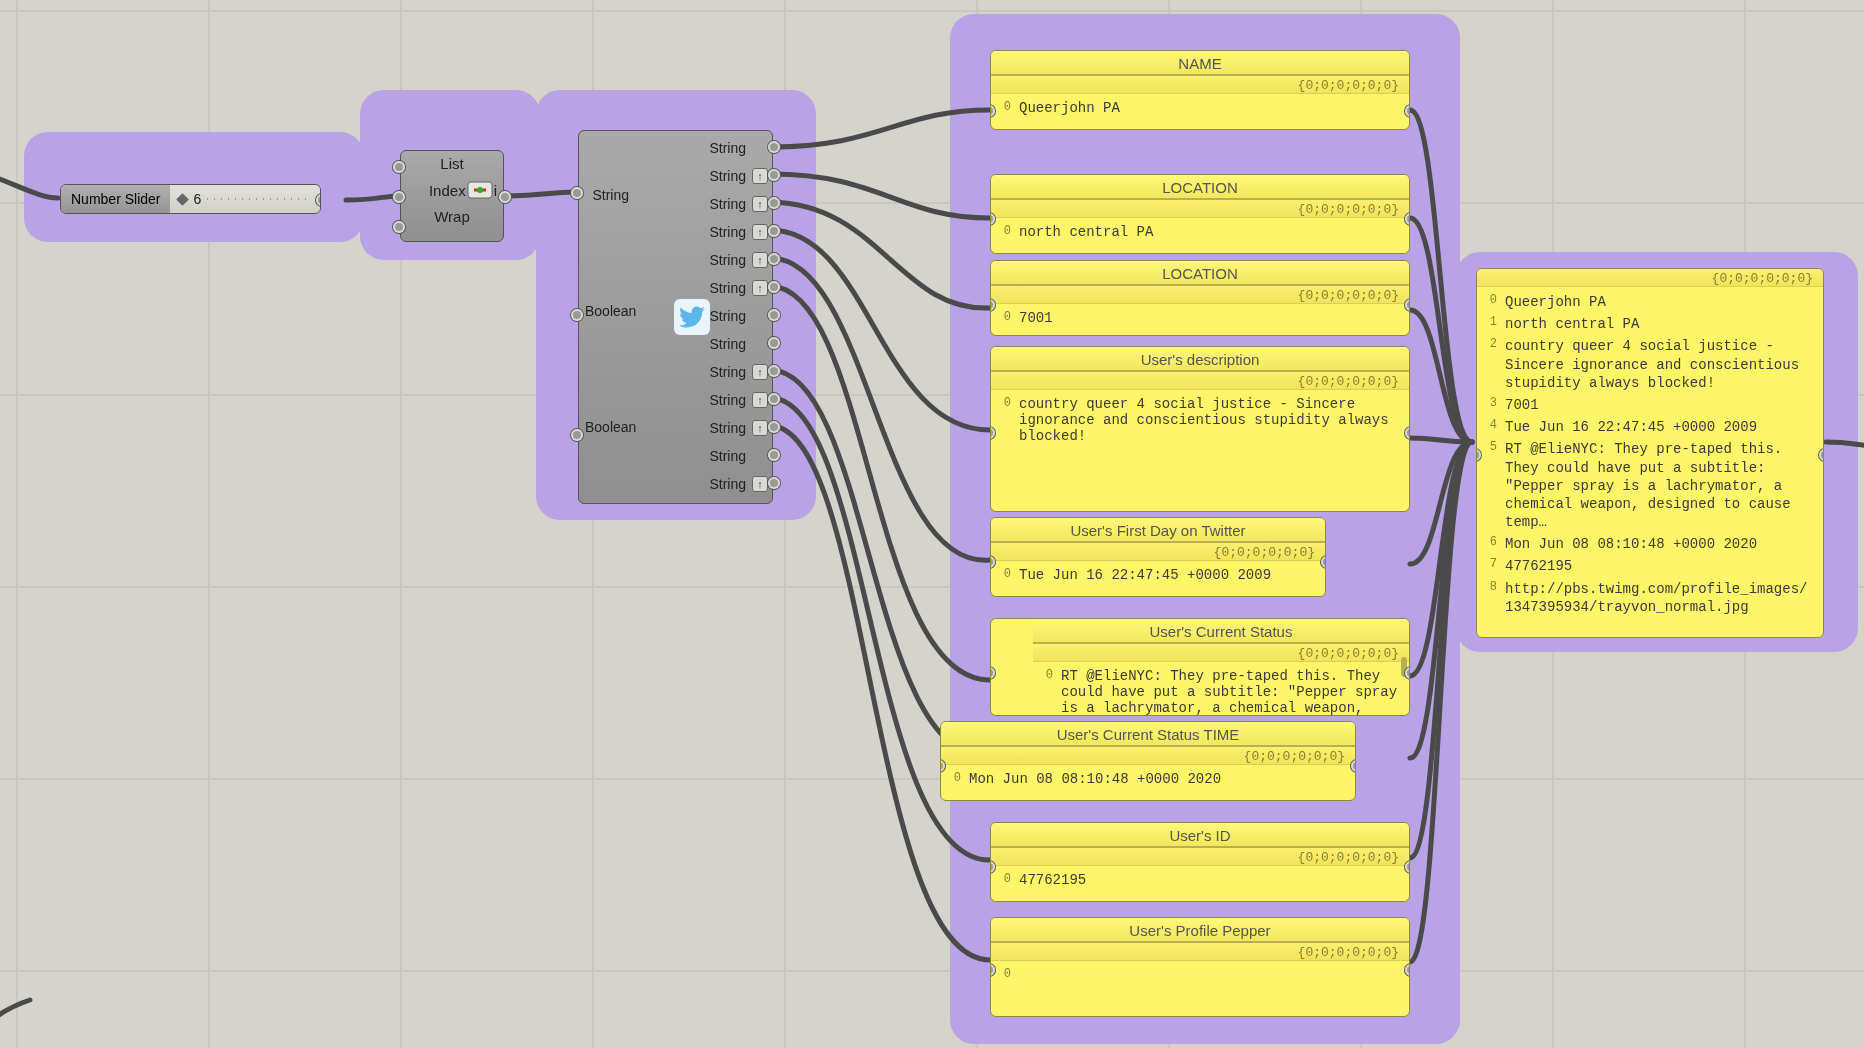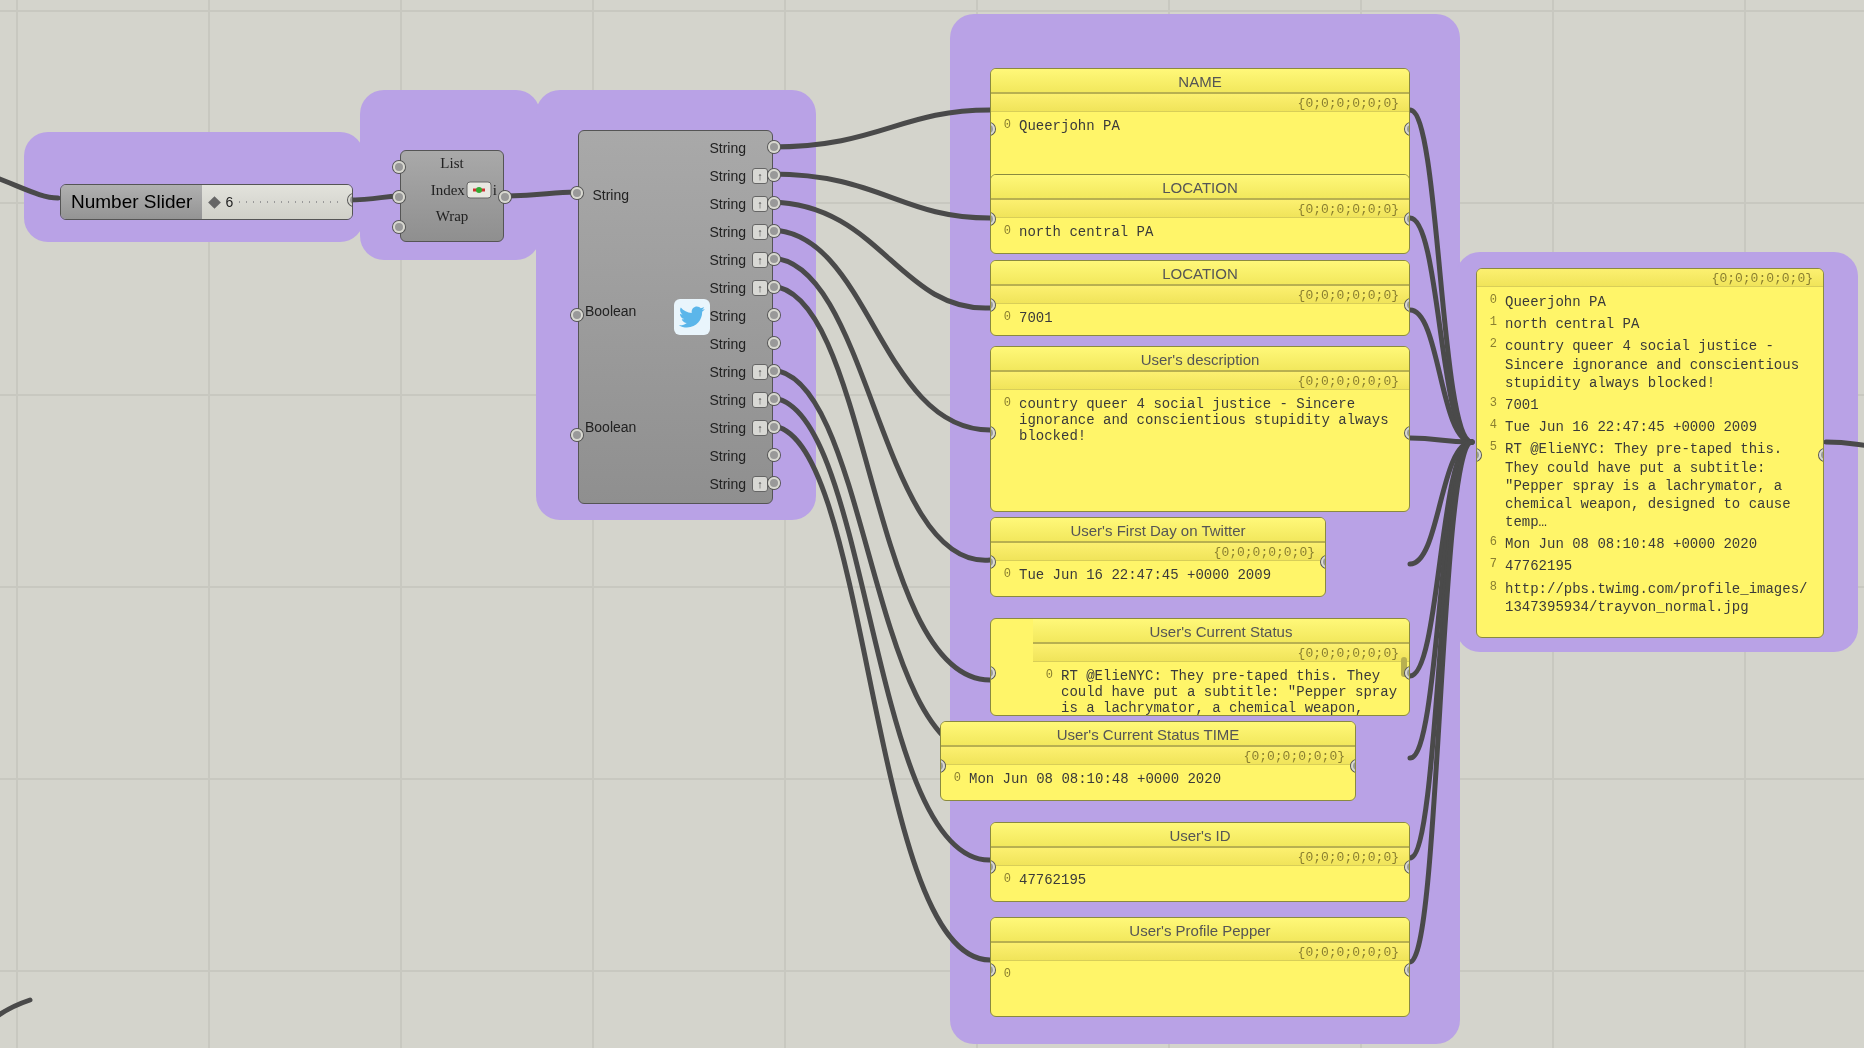--- a/index.html
+++ b/index.html
@@ -42,42 +42,42 @@
   .slider-node {
     position: absolute;
     display: flex;
     border: 1px solid #555;
     border-radius: 6px;
     overflow: hidden;
   }
   .slider-node .sl-label {
     background: linear-gradient(#B0B0B0, #949494);
     padding: 6px 10px;
-    font-size: 19px;
+    font-size: 14px;
   }
   .slider-node .sl-track {
     background: linear-gradient(#E2E2DC, #D0D0C8);
     width: 150px;
     display: flex;
     align-items: center;
     padding: 0 8px;
     gap: 6px;
   }
   .diamond {
     width: 9px; height: 9px;
     transform: rotate(45deg);
     background: #666;
   }
   .sl-val { font-size: 14px; color: #222; }
 
   .list-node {
     width: 104px;
     font-size: 15px;
   }
-  .list-node .row { padding: 4px 8px; display:flex; justify-content:center; align-items:center;font-family:Liberation Serif, serif;}
+  .list-node .row { padding: 4px 8px; display:flex; justify-content:center; align-items:center;}
   .list-node .row.center { justify-content: center; }
   .list-node .ic { width:28px; height:20px; display:inline-block; }
 
   .big-node {
     width: 195px;
   }
   .big-node .left-inputs {
     position:absolute; left:6px; top:0; bottom:0;
     display:flex; flex-direction:column;
     font-size:14px; color:#222;
@@ -303,21 +303,21 @@
     <div class="port right" style="top: 150px;"></div>
     <div class="port right" style="top: 178px;"></div>
     <div class="port right" style="top: 206px;"></div>
     <div class="port right" style="top: 234px;"></div>
     <div class="port right" style="top: 262px;"></div>
     <div class="port right" style="top: 290px;"></div>
     <div class="port right" style="top: 318px;"></div>
     <div class="port right" style="top: 346px;"></div>
   </div>
 
-<div class="panel" style="left:990px; top:68px; width:420px; height:117px;">
+<div class="panel" style="left:990px; top:50px; width:420px; height:80px;">
   <div class="title">NAME</div>
   <div class="path">{0;0;0;0;0;0}</div>
   <div class="body">
       <div class="row">
         <span class="idx">0</span>
         <span class="txt">Queerjohn PA</span>
       </div>
     </div>
   <div class="port left" style="top:54px;"></div>
   <div class="port right" style="top:54px;"></div>

